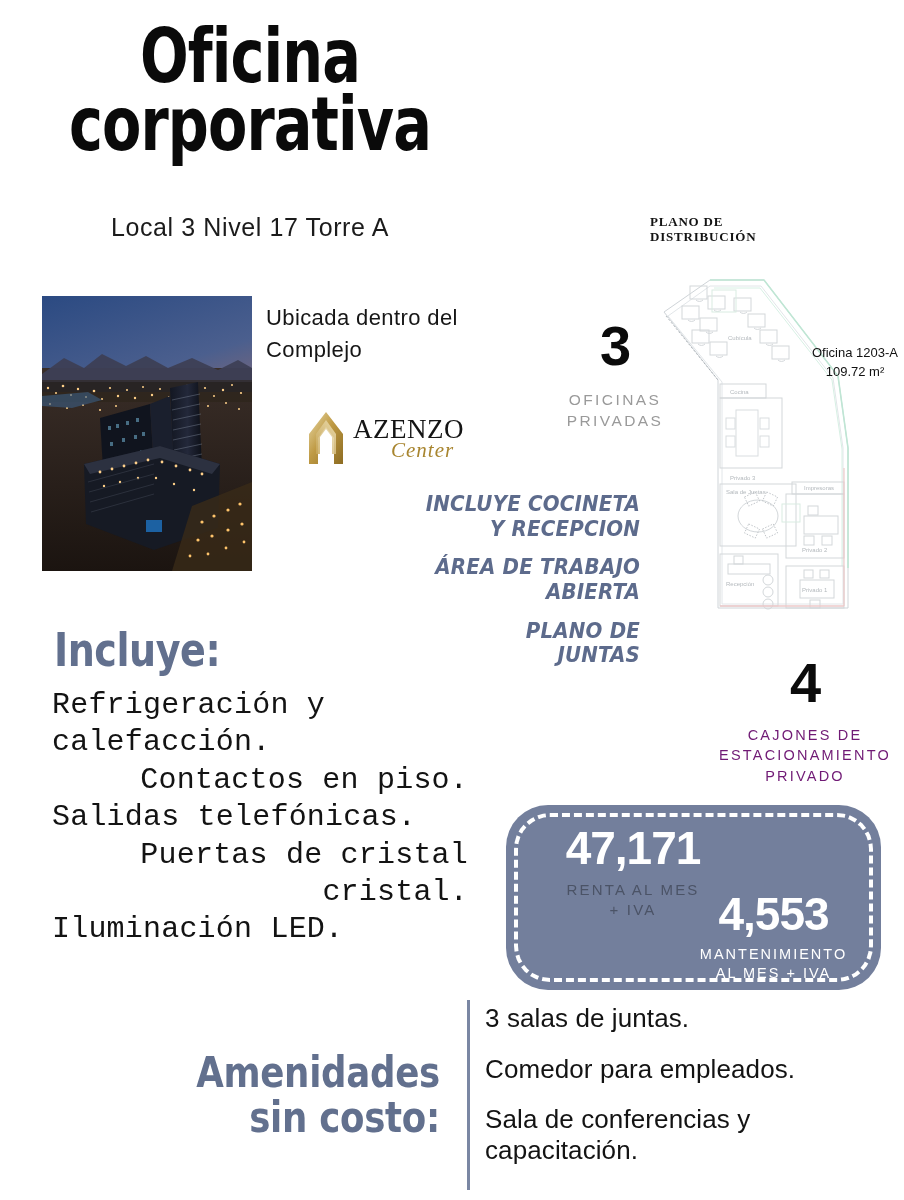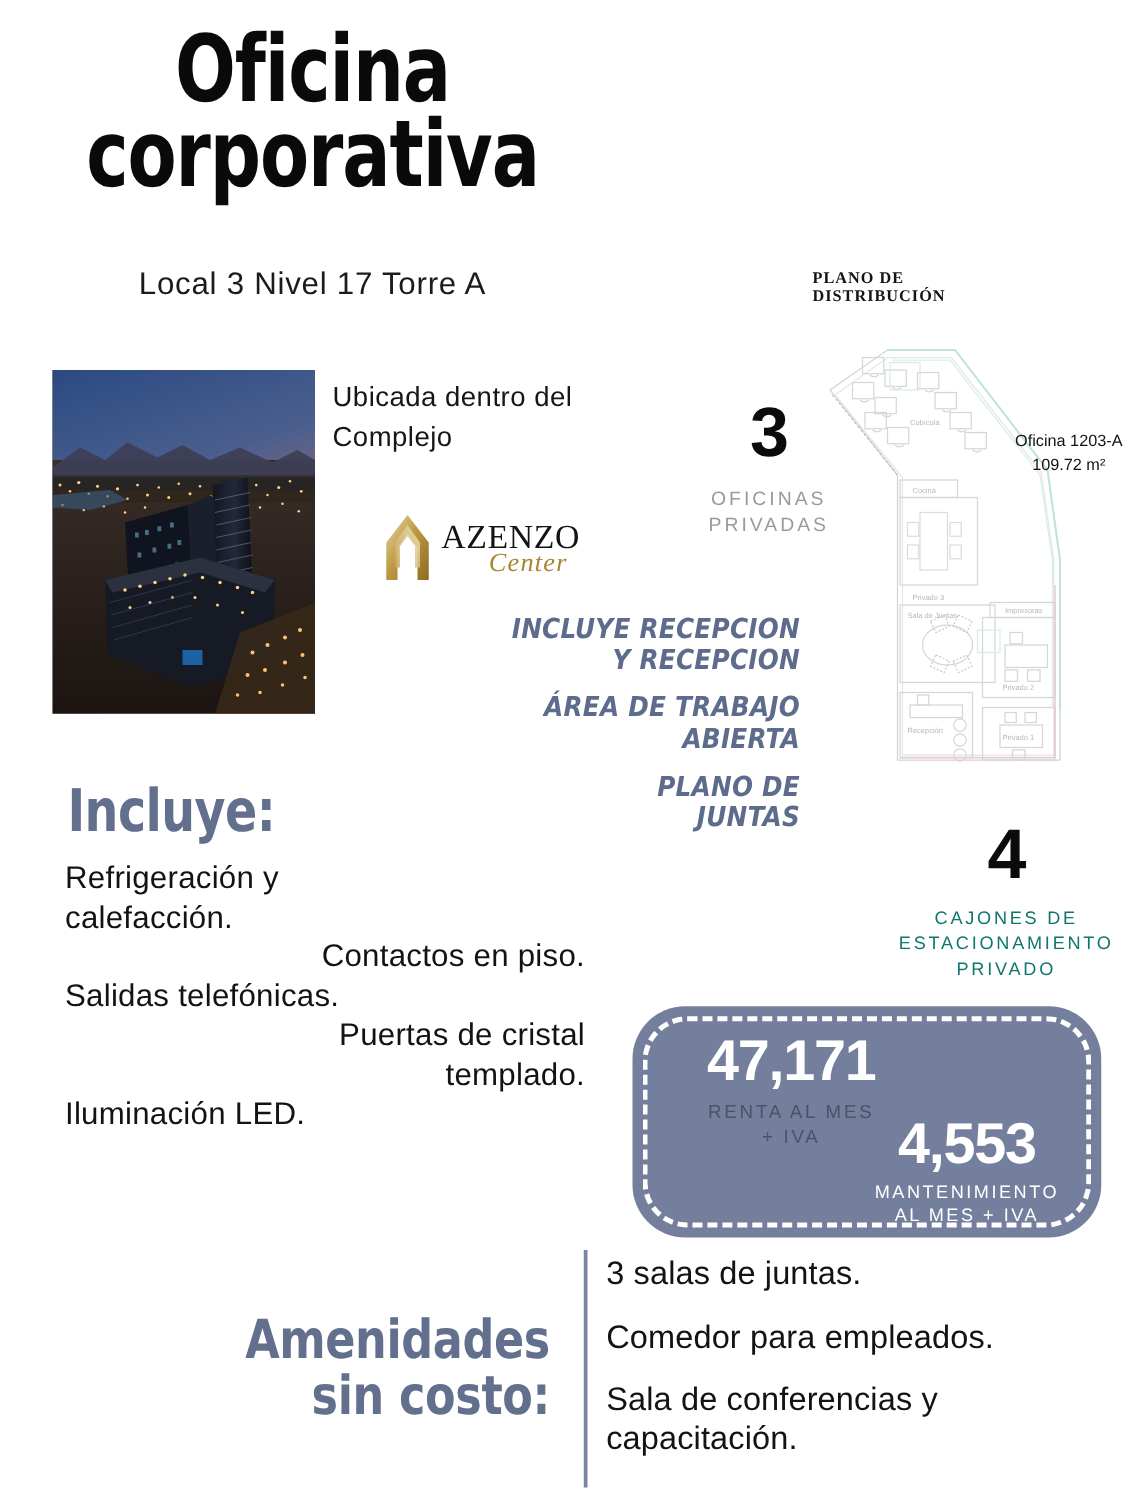--- a/index.html
+++ b/index.html
@@ -95,34 +95,35 @@
   .floorplan { position:absolute; left:652px; top:268px; width:252px; height:360px; }
   .fp-caption {
     position:absolute; left:806px; top:344px; width:98px; text-align:center;
     font-size:13px; line-height:1.45; color:#111;
   }
 
   
   .stat4 { position:absolute; left:710px; top:655px; width:190px; text-align:center; }
   .stat4 .num { font-size:56px; font-weight:bold; color:#0b0b0b; line-height:1; letter-spacing:-1px;}
   .stat4 .lab {
-    margin-top:14px; font-size:14.5px; letter-spacing:2.2px; color:#0f766e; line-height:1.4; font-weight:400;
+    margin-top:14px; font-size:14.5px; letter-spacing:2.2px; color:#701a75; line-height:1.4; font-weight:400;
   }
 
   
   .incluye-head {
     position:absolute; left:54px; top:622px;
     font-family:"Liberation Sans Narrow","DejaVu Sans Condensed","Liberation Sans",sans-serif;
     font-weight:bold; font-size:47px; color:#62708e; letter-spacing:-0.5px;
     transform:scaleX(0.9); transform-origin:left center;
   }
   .incluye-list { position:absolute; left:52px; top:688px; width:416px; }
   .incluye-list .it {
-    font-size:25px; font-weight:300; line-height:1.18; color:#131313; letter-spacing:0.2px;
+    font-size:30px; font-weight:300; line-height:1.18; color:#131313; letter-spacing:0.2px;
     margin-bottom:2px;
+    font-family:Liberation Mono, monospace;
   }
   .incluye-list .it.right { text-align:right; }
 
   
   .pricebox {
     position:absolute; left:506px; top:805px; width:375px; height:185px;
     background:#737f9c; border-radius:42px;
   }
   .pricebox .dash {
     position:absolute; left:8px; top:8px; right:8px; bottom:8px;
@@ -333,21 +334,21 @@
   <div class="stat3">
     <div class="num">3</div>
     <div class="lab">
       <div>OFICINAS</div>
       <div>PRIVADAS</div>
     </div>
   </div>
 
   <div class="features">
     <div class="grp">
-      <div>INCLUYE RECEPCION</div>
+      <div>INCLUYE COCINETA</div>
       <div>Y RECEPCION</div>
     </div>
     <div class="grp">
       <div>ÁREA DE TRABAJO</div>
       <div>ABIERTA</div>
     </div>
     <div class="grp">
       <div>PLANO DE</div>
       <div>JUNTAS</div>
     </div>
@@ -470,21 +471,21 @@
     </div>
   </div>
 
   <div class="incluye-head">Incluye:</div>
   <div class="incluye-list">
     <div class="it">Refrigeración y</div>
     <div class="it">calefacción.</div>
     <div class="it right">Contactos en piso.</div>
     <div class="it">Salidas telefónicas.</div>
     <div class="it right">Puertas de cristal</div>
-    <div class="it right">templado.</div>
+    <div class="it right">cristal.</div>
     <div class="it">Iluminación LED.</div>
   </div>
 
   <div class="pricebox">
     <div class="dash"></div>
     <div class="p-rent">
       <div class="amt">47,171</div>
       <div class="lab">
         <div>RENTA AL MES</div>
         <div>+ IVA</div>

